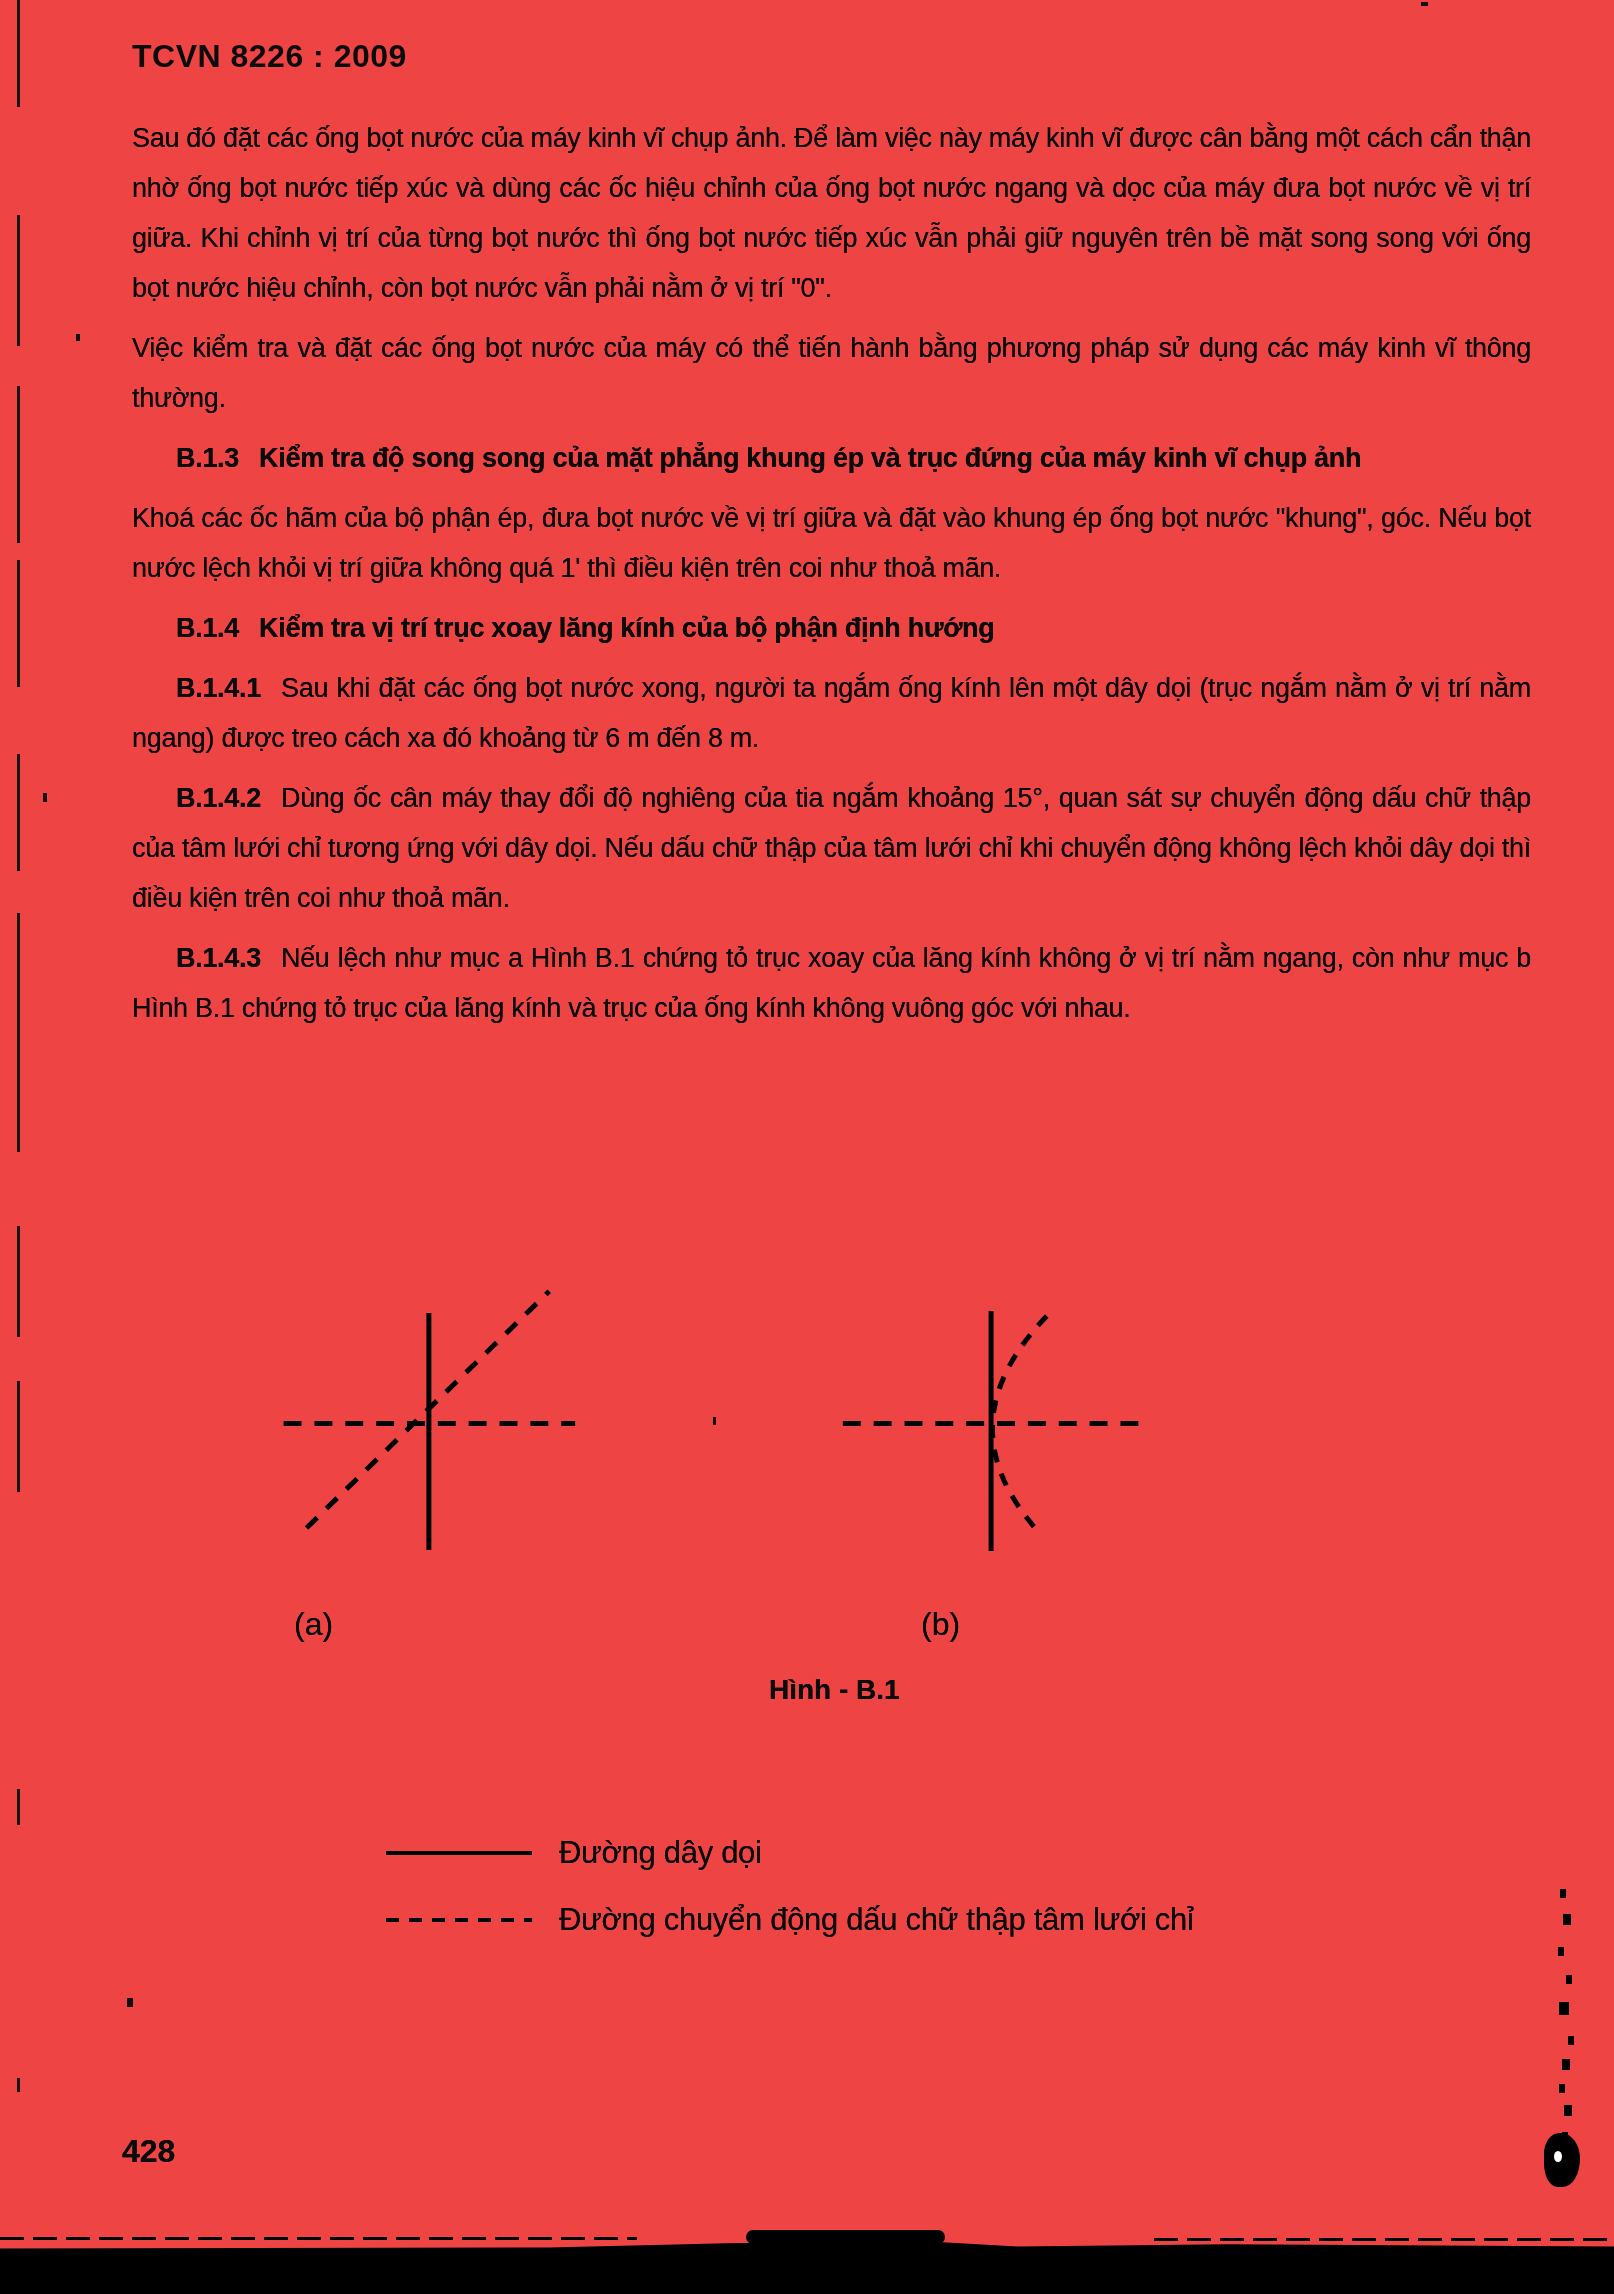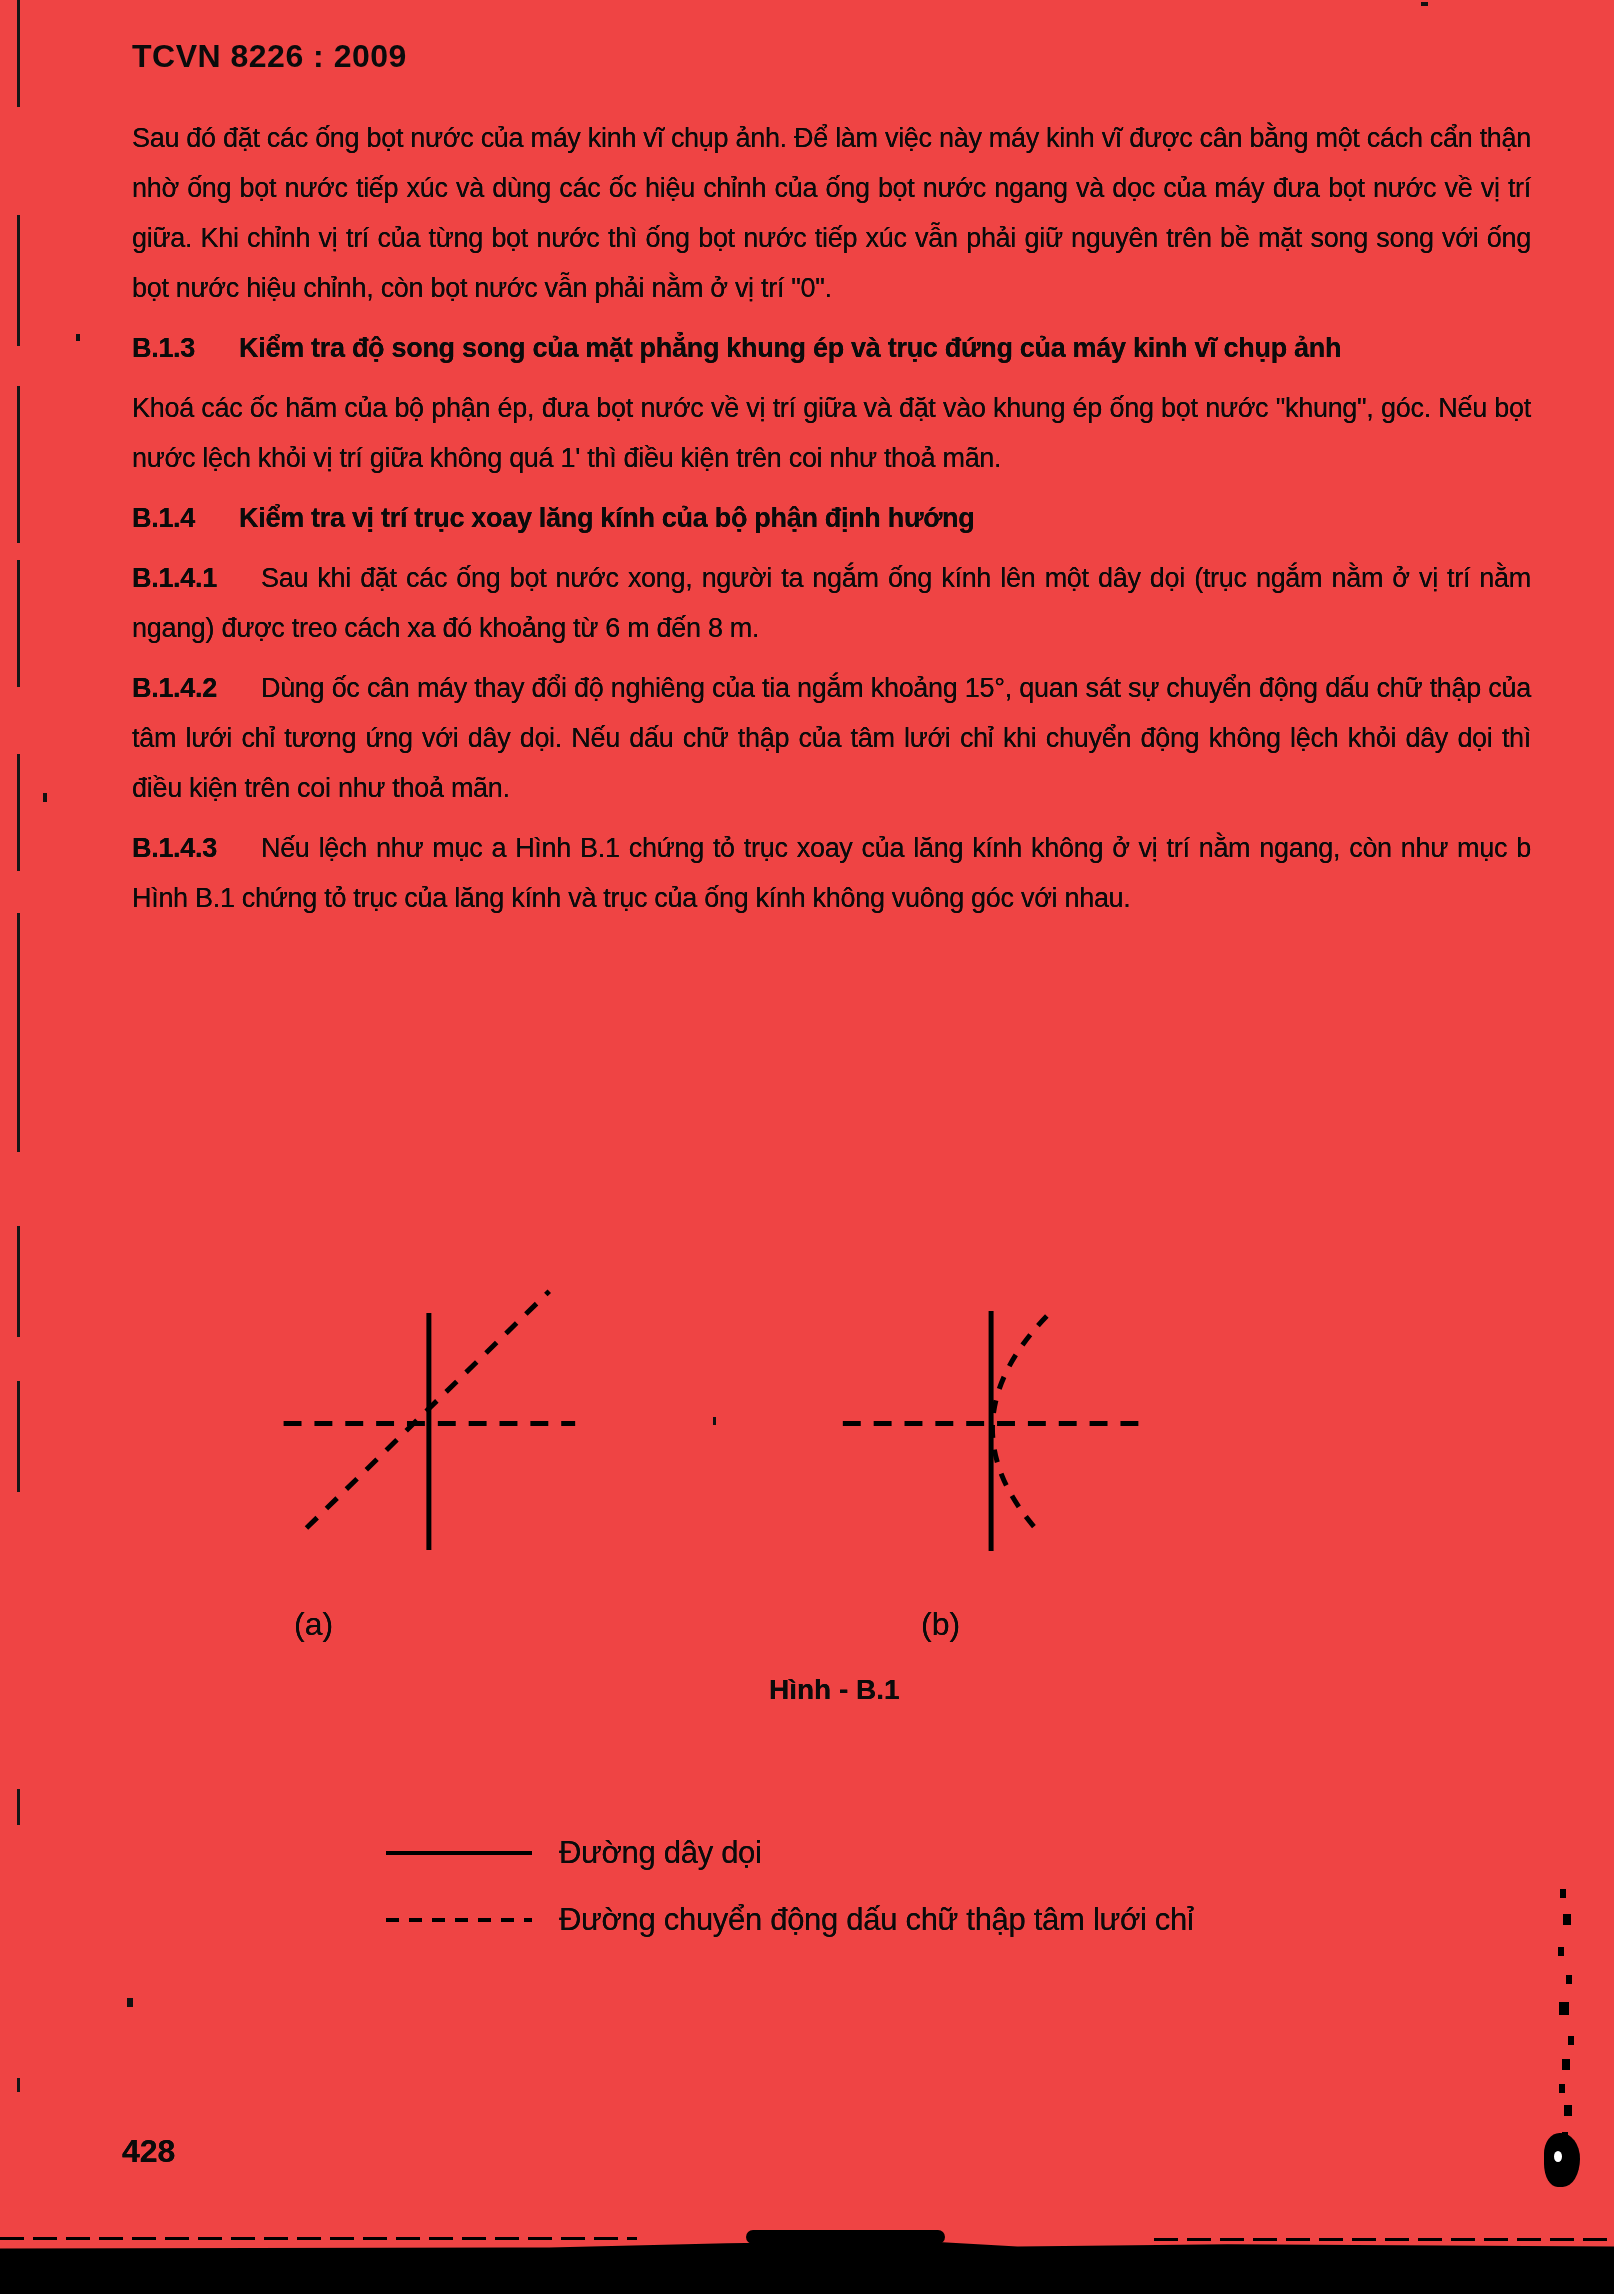--- a/index.html
+++ b/index.html
@@ -18,21 +18,21 @@
   .doc-header {
     font-size:32px; font-weight:700; letter-spacing:0.5px;
     margin:0 0 38px 0;
   }
   .content p {
     font-size:27px; line-height:50px; letter-spacing:-0.3px;
     text-align:justify; margin:0 0 10px 0;
     text-shadow:0 0 0.5px currentColor;
   }
   .content p.heading { font-weight:700; }
-  .num { font-weight:700; padding-right:44px; }
+  .num { font-weight:700; padding-right:20px;margin-left:44px; }
 
   
   .fig-svg { position:absolute; left:0; top:1284px; }
   .fig-label {
     position:absolute; font-size:32px; line-height:40px;
     text-shadow:0 0 0.5px currentColor;
   }
   .fig-caption {
     position:absolute; left:769px; top:1670px;
     font-size:28px; font-weight:700; line-height:40px;
@@ -83,20 +83,21 @@
 </head>
 <body>
 
 <div class="page">
 
   <div class="content">
     <div class="doc-header">TCVN 8226 : 2009</div>
 
     <p>Sau đó đặt các ống bọt nước của máy kinh vĩ chụp ảnh. Để làm việc này máy kinh vĩ được cân bằng một cách cẩn thận nhờ ống bọt nước tiếp xúc và dùng các ốc hiệu chỉnh của ống bọt nước ngang và dọc của máy đưa bọt nước về vị trí giữa. Khi chỉnh vị trí của từng bọt nước thì ống bọt nước tiếp xúc vẫn phải giữ nguyên trên bề mặt song song với ống bọt nước hiệu chỉnh, còn bọt nước vẫn phải nằm ở vị trí "0".</p>
 
+    <p>Việc kiểm tra và đặt các ống bọt nước của máy có thể tiến hành bằng phương pháp sử dụng các máy kinh vĩ thông thường.</p>
 
     <p class="heading"><span class="num">B.1.3</span><span>Kiểm tra độ song song của mặt phẳng khung ép và trục đứng của máy kinh vĩ chụp ảnh</span></p>
 
     <p>Khoá các ốc hãm của bộ phận ép, đưa bọt nước về vị trí giữa và đặt vào khung ép ống bọt nước "khung", góc. Nếu bọt nước lệch khỏi vị trí giữa không quá 1' thì điều kiện trên coi như thoả mãn.</p>
 
     <p class="heading"><span class="num">B.1.4</span><span>Kiểm tra vị trí trục xoay lăng kính của bộ phận định hướng</span></p>
 
     <p><span class="num">B.1.4.1</span><span>Sau khi đặt các ống bọt nước xong, người ta ngắm ống kính lên một dây dọi (trục ngắm nằm ở vị trí nằm ngang) được treo cách xa đó khoảng từ 6 m đến 8 m.</span></p>
 
     <p><span class="num">B.1.4.2</span><span>Dùng ốc cân máy thay đổi độ nghiêng của tia ngắm khoảng 15°, quan sát sự chuyển động dấu chữ thập của tâm lưới chỉ tương ứng với dây dọi. Nếu dấu chữ thập của tâm lưới chỉ khi chuyển động không lệch khỏi dây dọi thì điều kiện trên coi như thoả mãn.</span></p>

